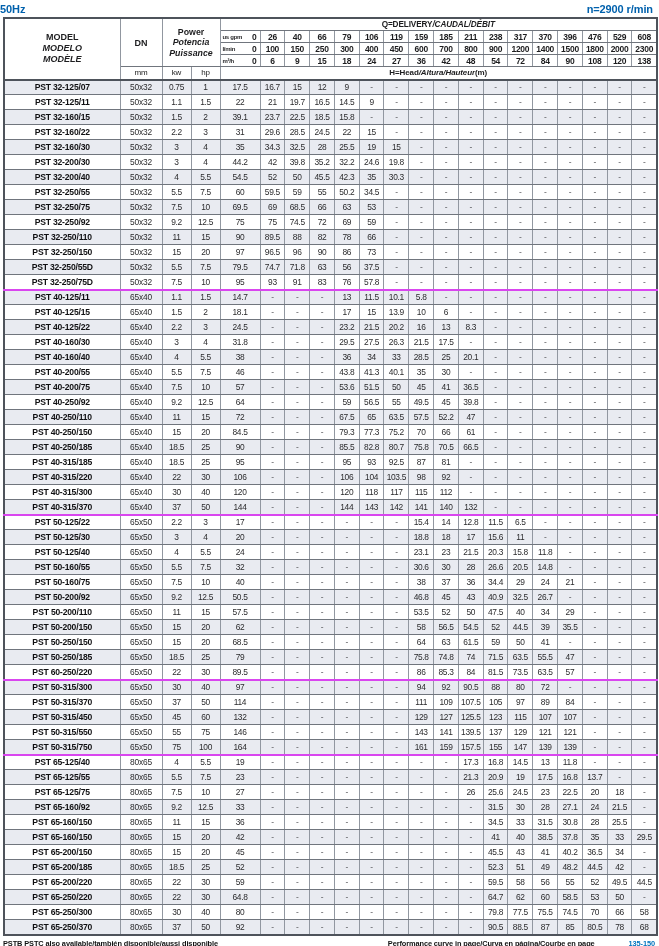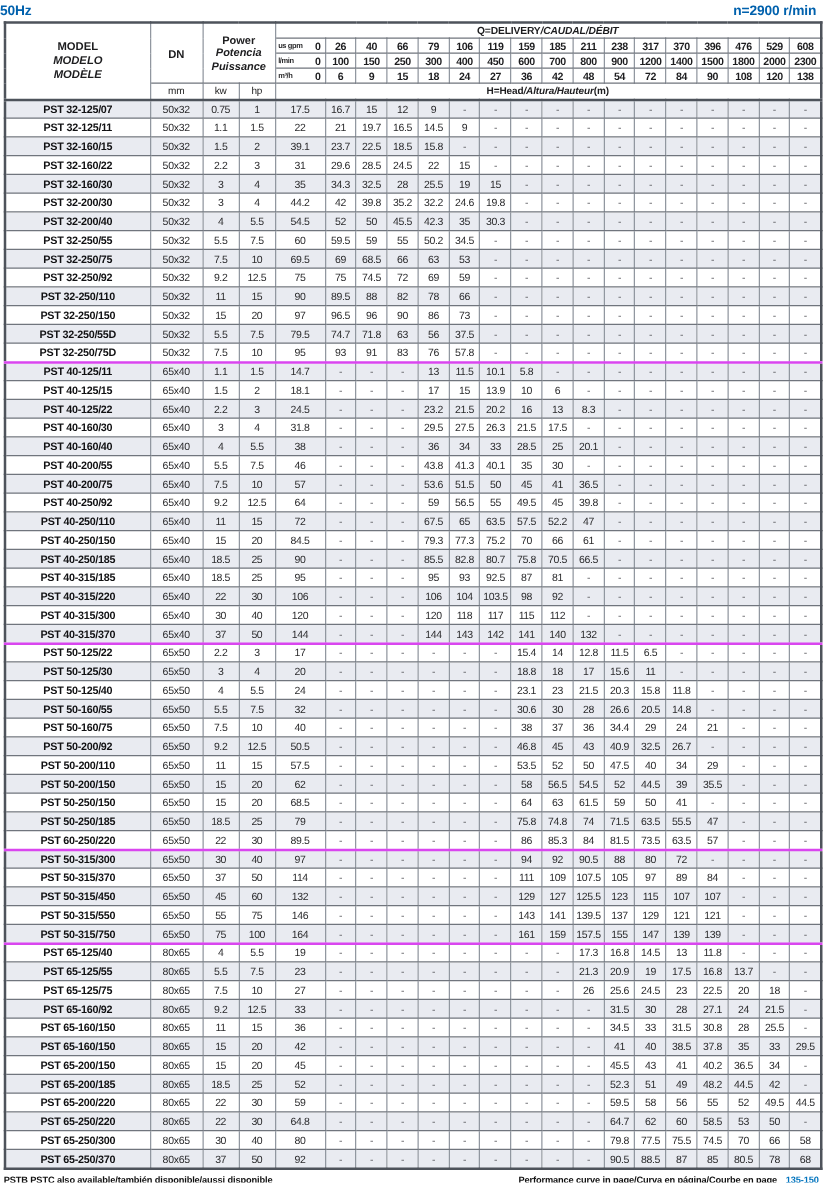--- a/index.html
+++ b/index.html
@@ -77,21 +77,21 @@
 
   
   .footer {
     display: flex; justify-content: space-between; align-items: flex-start;
     padding: 3px 4px 0 3px;
     font-size: 7.4px; font-weight: bold; color: #111;
     letter-spacing: -0.1px;
   }
   .footer .it { }
   .footer-right { display: flex; gap: 7px; }
-  .pages { color: #0073bd; }
+  .pages { color: #0073bd; margin-left: 27px; }
 </style>
 </head>
 <body>
 
 <div class="topbar">
   <span>50Hz</span>
   <span>n=2900 r/min</span>
 </div>
 
 <table class="pump">

